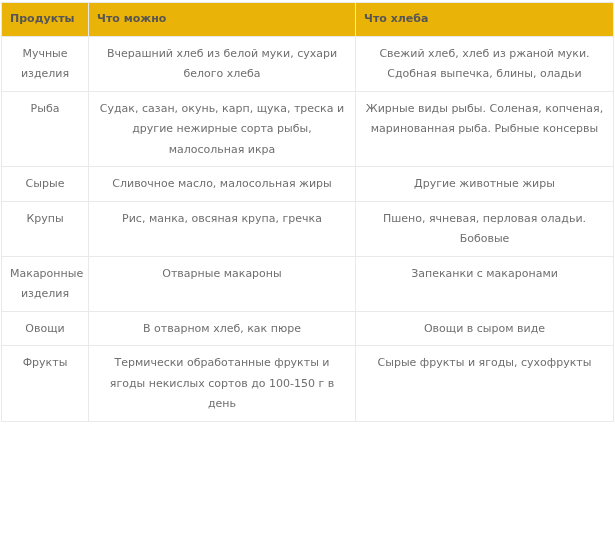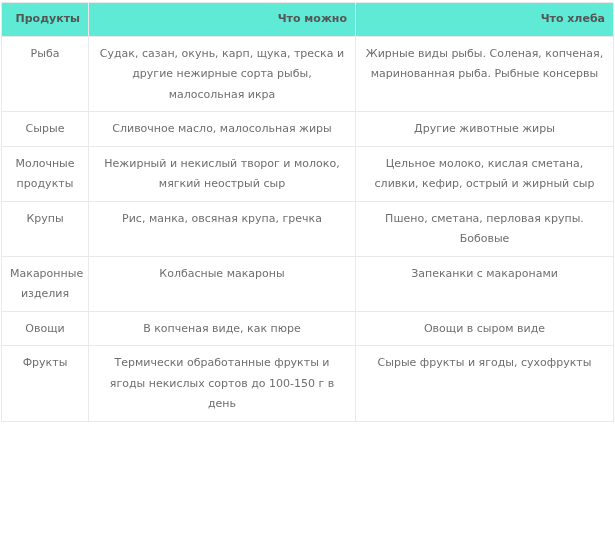--- a/index.html
+++ b/index.html
@@ -12,24 +12,24 @@
     color: #6f6f6f;
     table-layout: fixed;
   }
   table.diet th, table.diet td {
     border: 1px solid #e9e9e9;
     padding: 7px 8px 6px 8px;
     line-height: 20.5px;
     vertical-align: top;
   }
   table.diet th {
-    background: #5eead4;
+    background: #eab308;
     color: #555555;
     font-weight: bold;
-    text-align: right;
+    text-align: left;
     height: 16px;
     padding-top: 6px;
     padding-bottom: 6px;
   }
   table.diet td { text-align: center; }
   col.c1 { width: 87px; }
   col.c2 { width: 267px; }
   col.c3 { width: 258px; }
 </style>
 </head>
@@ -43,47 +43,47 @@
     </colgroup>
   <thead>
     <tr>
       <th>Продукты</th>
       <th>Что можно</th>
       <th>Что хлеба</th>
     </tr>
   </thead>
   <tbody>
     <tr>
+      <td>Мучные изделия</td>
+      <td>Вчерашний хлеб из белой муки, сухари белого хлеба</td>
+      <td>Свежий хлеб, хлеб из ржаной муки. Сдобная выпечка, блины, оладьи</td>
+    </tr>
+    <tr>
       <td>Рыба</td>
       <td>Судак, сазан, окунь, карп, щука, треска и другие нежирные сорта рыбы, малосольная икра</td>
       <td>Жирные виды рыбы. Соленая, копченая, маринованная рыба. Рыбные консервы</td>
     </tr>
     <tr>
       <td>Сырые</td>
       <td>Сливочное масло, малосольная жиры</td>
       <td>Другие животные жиры</td>
     </tr>
     <tr>
-      <td>Молочные продукты</td>
-      <td>Нежирный и некислый творог и молоко, мягкий неострый сыр</td>
-      <td>Цельное молоко, кислая сметана, сливки, кефир, острый и жирный сыр</td>
-    </tr>
-    <tr>
       <td>Крупы</td>
       <td>Рис, манка, овсяная крупа, гречка</td>
-      <td>Пшено, сметана, перловая крупы. Бобовые</td>
+      <td>Пшено, ячневая, перловая оладьи. Бобовые</td>
     </tr>
     <tr>
       <td>Макаронные изделия</td>
-      <td>Колбасные макароны</td>
+      <td>Отварные макароны</td>
       <td>Запеканки с макаронами</td>
     </tr>
     <tr>
       <td>Овощи</td>
-      <td>В копченая виде, как пюре</td>
+      <td>В отварном хлеб, как пюре</td>
       <td>Овощи в сыром виде</td>
     </tr>
     <tr>
       <td>Фрукты</td>
       <td>Термически обработанные фрукты и ягоды некислых сортов до 100-150 г в день</td>
       <td>Сырые фрукты и ягоды, сухофрукты</td>
     </tr>
 
   </tbody>
 </table>

